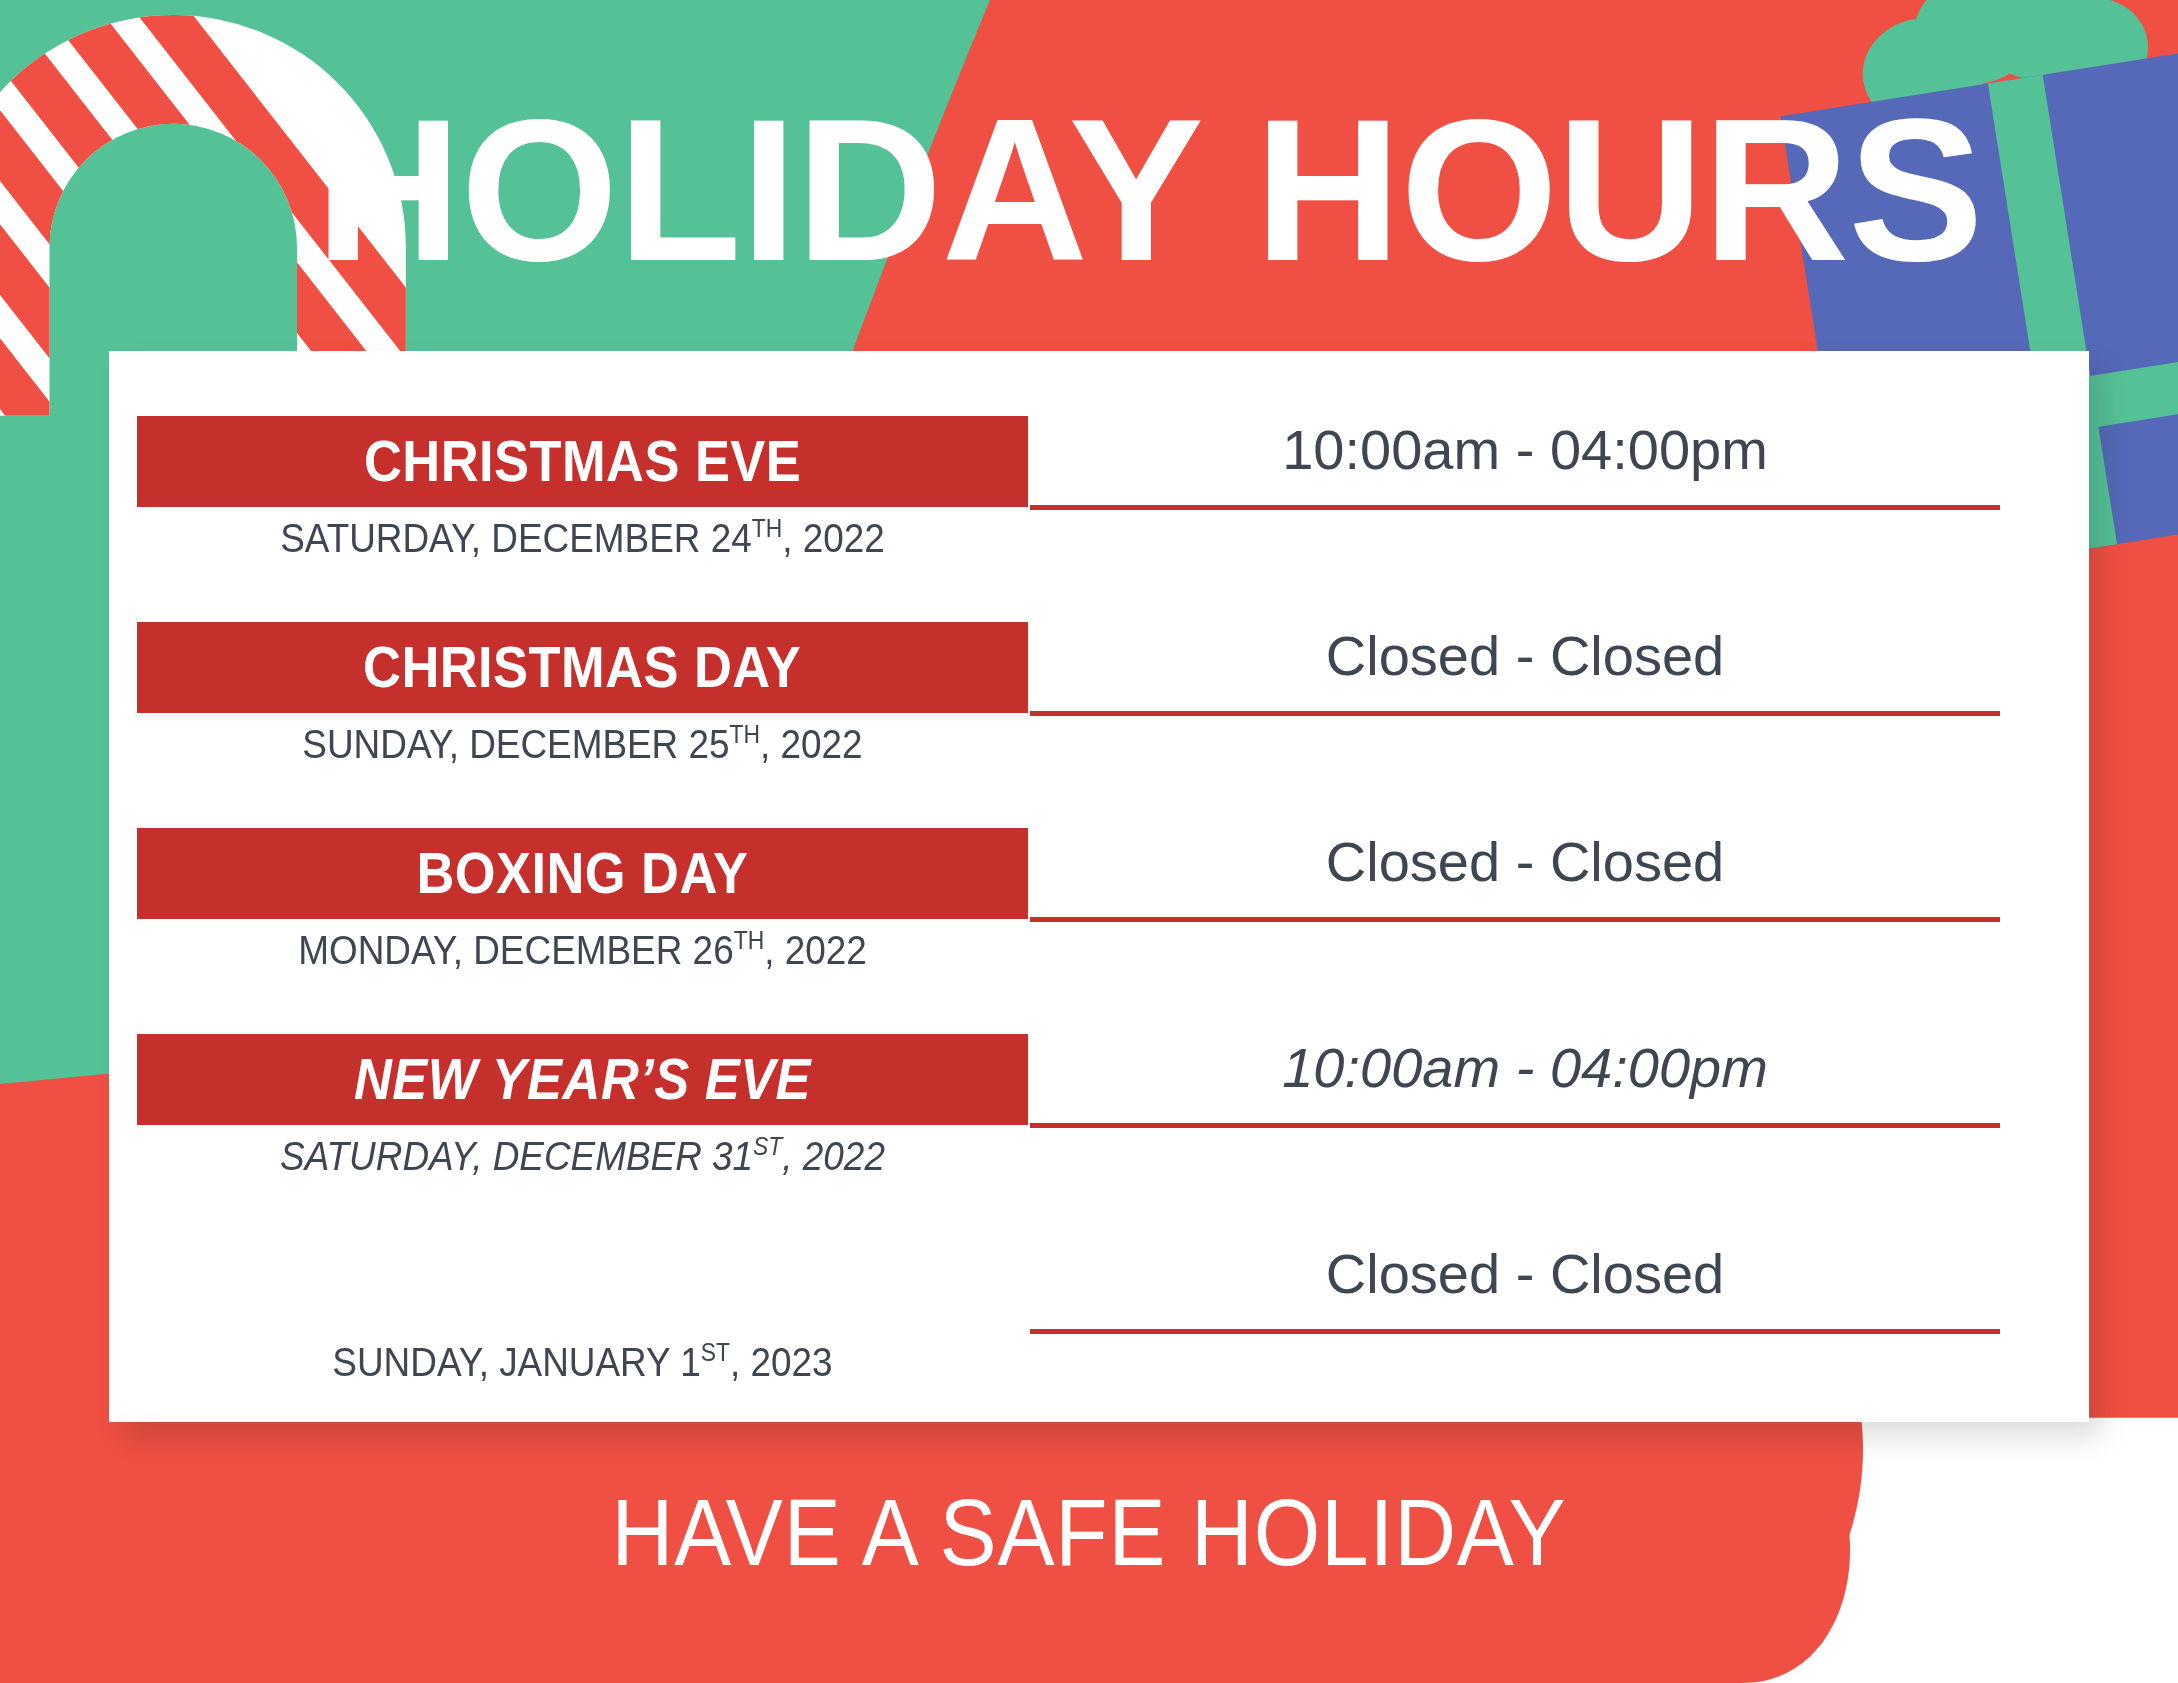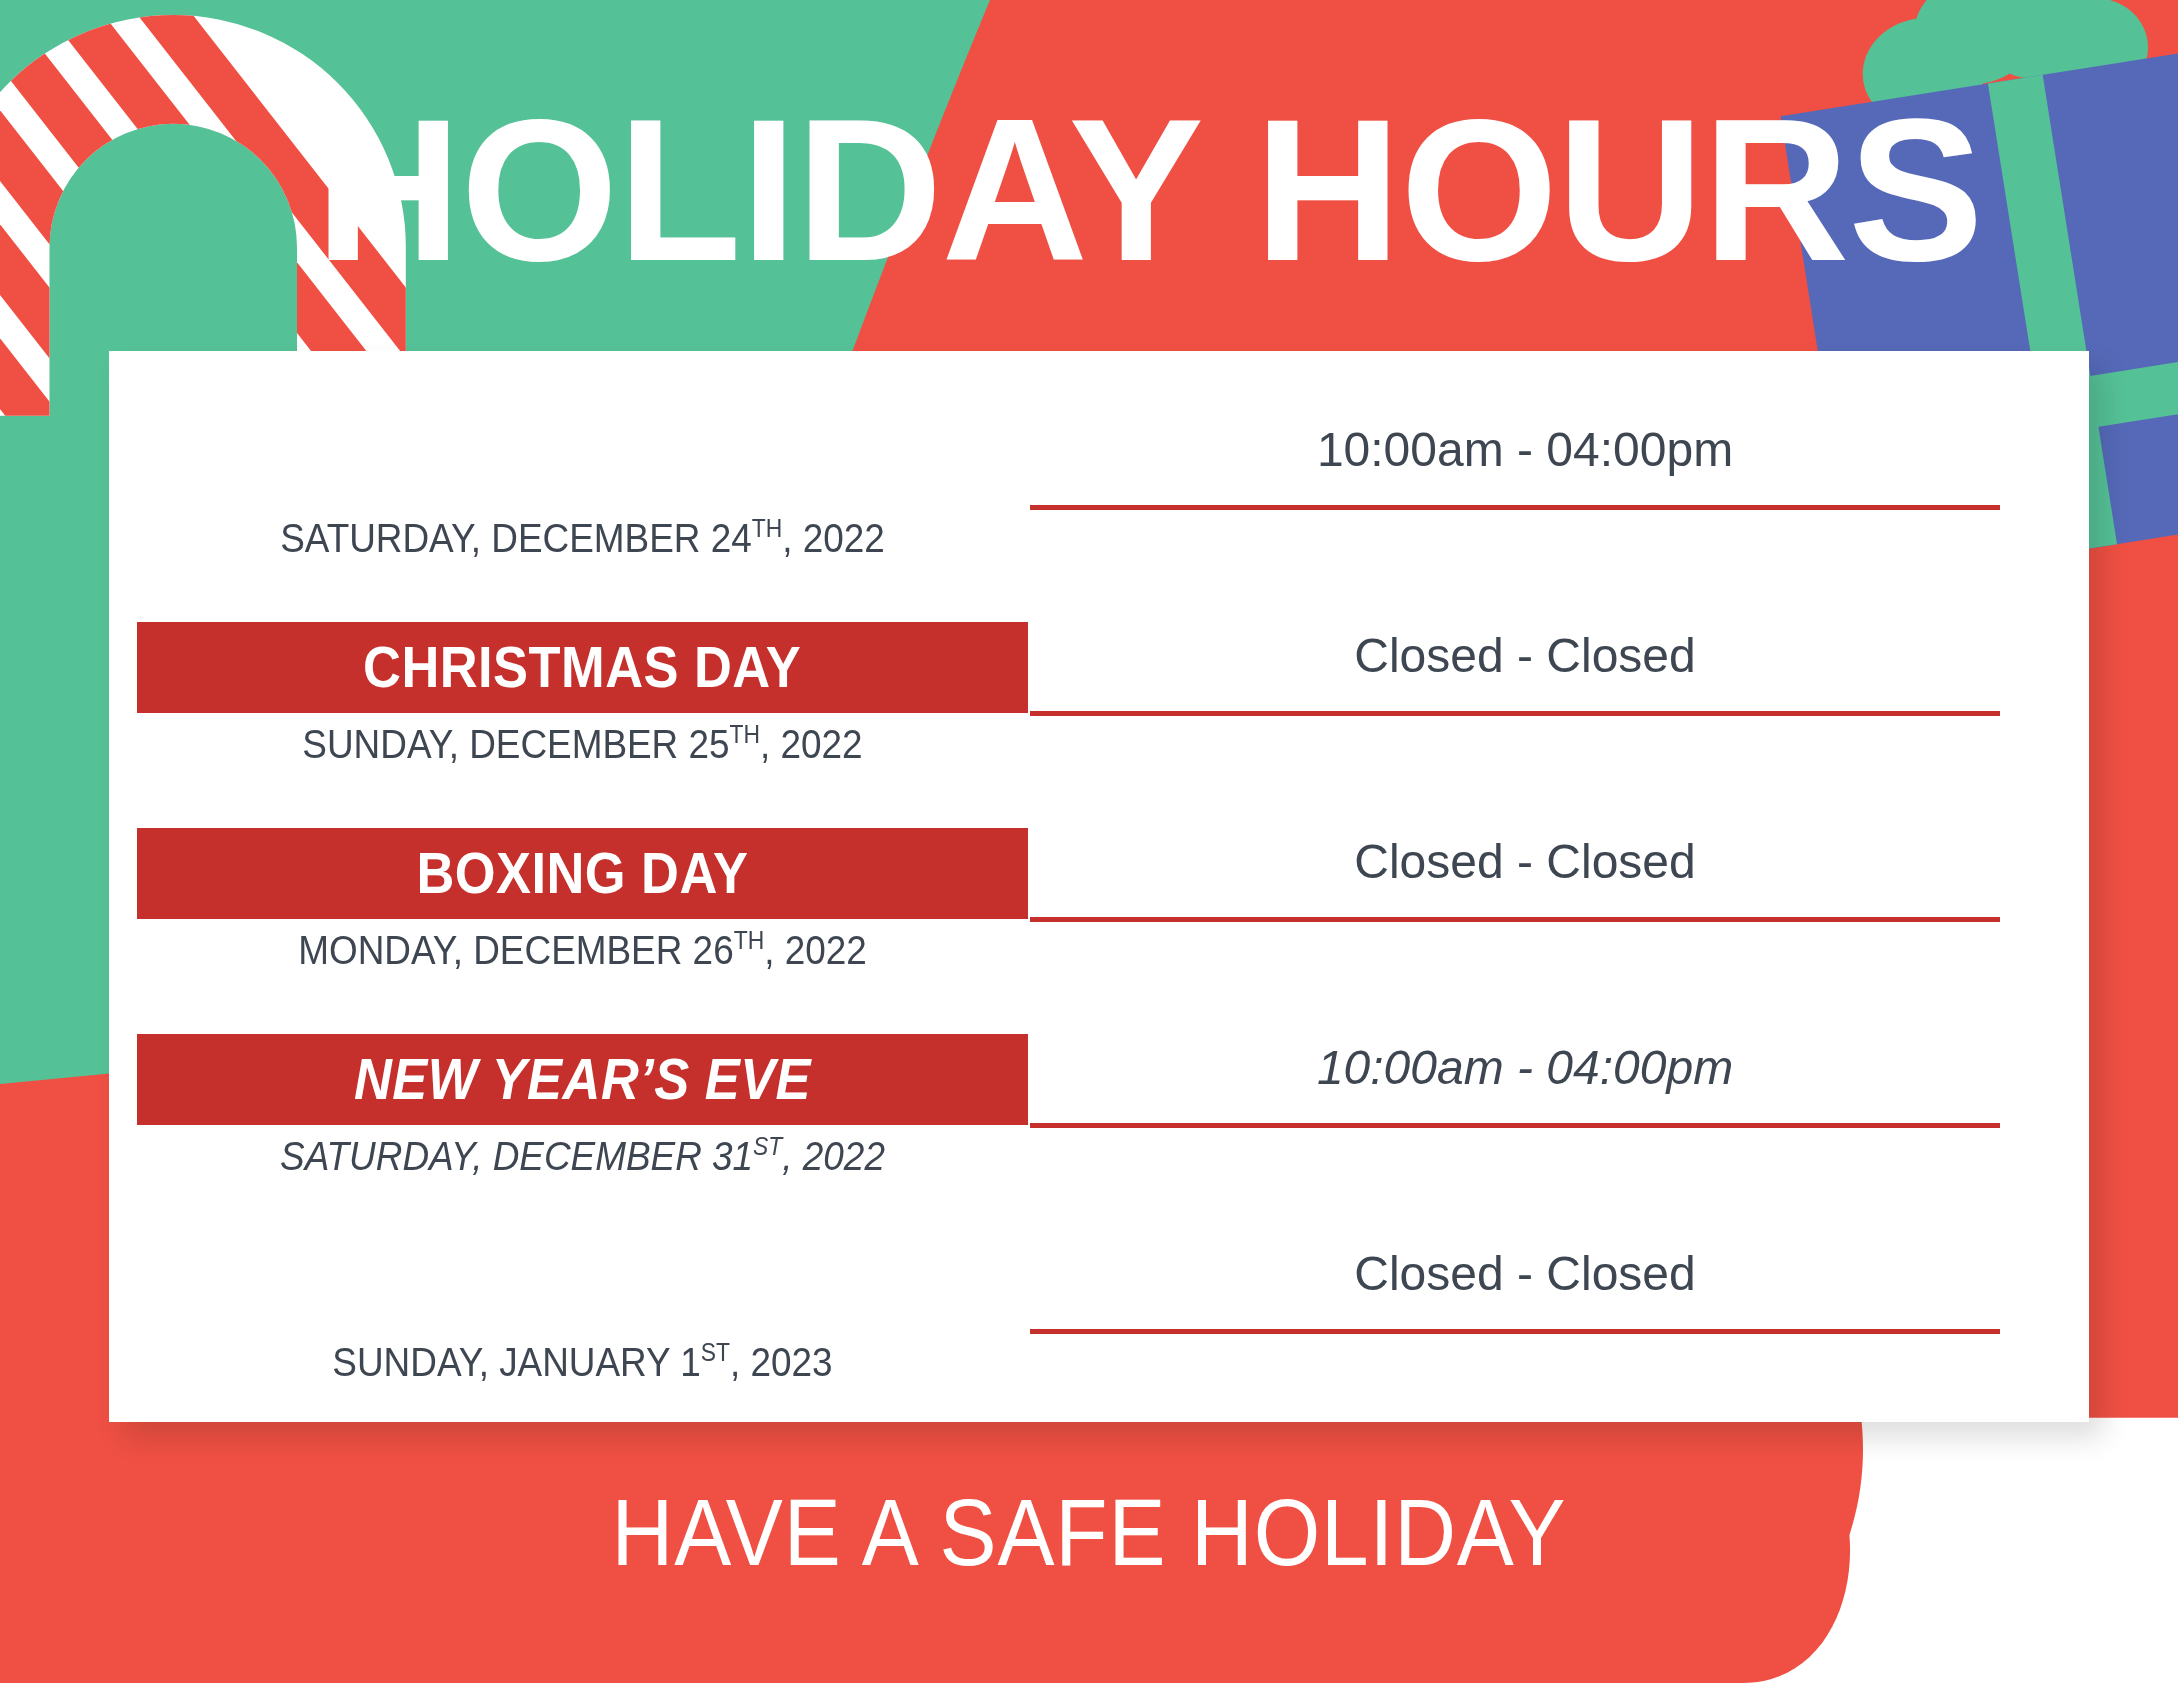--- a/index.html
+++ b/index.html
@@ -114,21 +114,21 @@
     line-height: 0;
   }
 
   .row-hours {
     position: absolute;
     left: 921px;
     top: 53px;
     width: 990px;
     text-align: center;
     color: #3E4651;
-    font-size: 48px;
+    font-size: 56px;
     line-height: 91px;
     font-weight: 400;
     white-space: nowrap;
   }
 
   .row-rule {
     position: absolute;
     left: 921px;
     top: 154px;
     width: 970px;
@@ -216,20 +216,23 @@
 
   <svg class="bg-layer" viewBox="0 0 2200 1700" preserveAspectRatio="none" style="z-index:3;">
     <path fill="#EF5043" d="M0,1432 L1760,1432 C1905,1432 1905,1700 1760,1700 L0,1700 Z"></path>
   </svg>
 
   <div class="title">HOLIDAY HOURS</div>
 
   <div class="card">
     <div class="rows" id="rows-container">
         <div class="row" style="top: 0px;">
+          <div class="row-bar">
+            <span class="row-bar-label">CHRISTMAS EVE</span>
+          </div>
           <div class="row-date"><span>SATURDAY, DECEMBER 24</span><sup>TH</sup><span>, 2022</span></div>
           <div class="row-hours">10:00am - 04:00pm</div>
           <div class="row-rule"></div>
         </div>
         <div class="row" style="top: 206px; text-decoration: underline;">
           <div class="row-bar">
             <span class="row-bar-label">CHRISTMAS DAY</span>
           </div>
           <div class="row-date"><span>SUNDAY, DECEMBER 25</span><sup>TH</sup><span>, 2022</span></div>
           <div class="row-hours">Closed - Closed</div>

